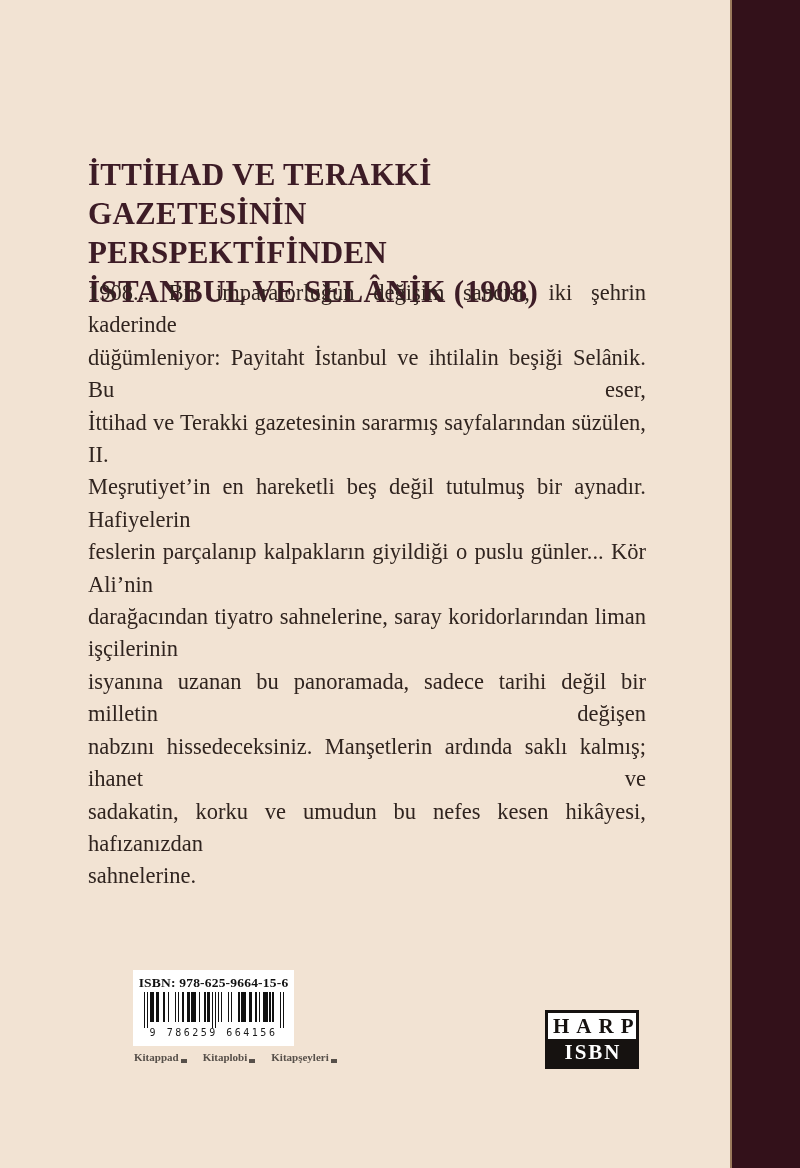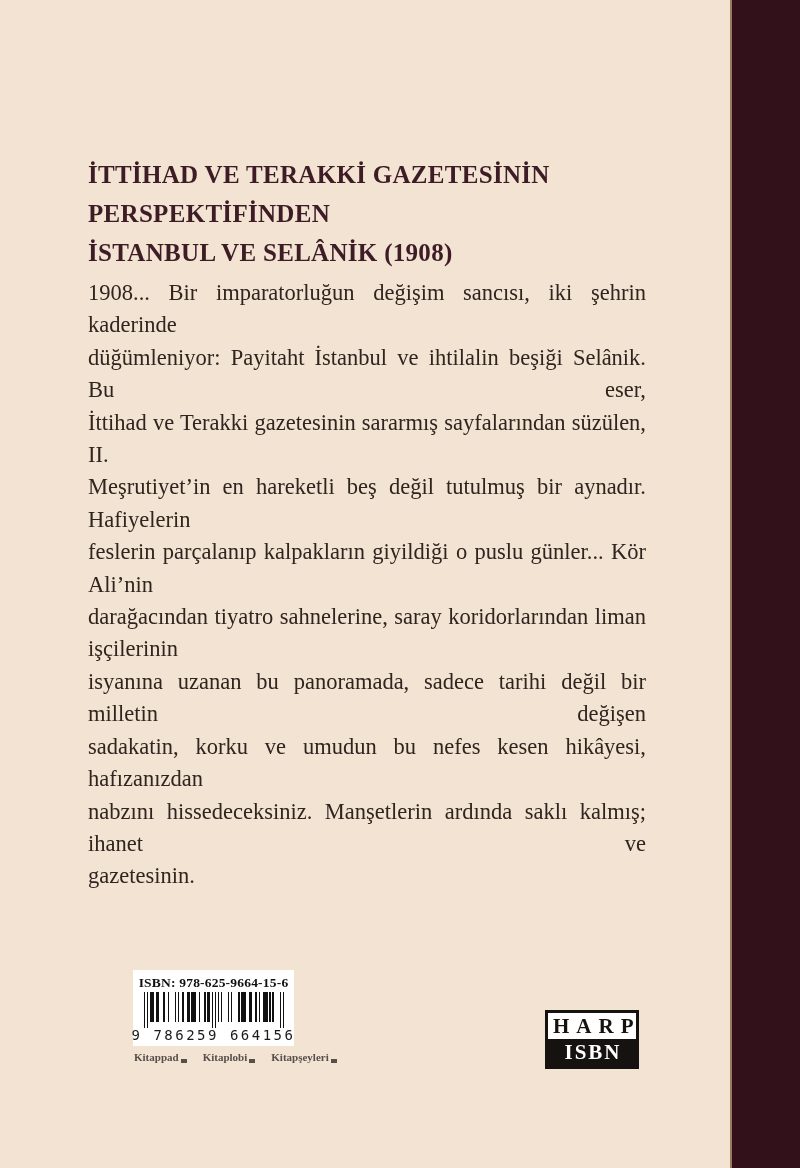--- a/index.html
+++ b/index.html
@@ -25,21 +25,21 @@
   
   .title-block {
     position: absolute;
     left: 88px; top: 155px;
     width: 570px;
     color: var(--title, #3d1c26);
   }
   .title-line {
     font-family: "Liberation Serif", serif;
     font-weight: bold;
-    font-size: 25px;
+    font-size: 31px;
     line-height: 39px;
     letter-spacing: 0.3px;
   }
 
   
   .synopsis {
     position: absolute;
     left: 88px; top: 277px;
     width: 558px;
     color: var(--body-text, #30241f);
@@ -70,21 +70,21 @@
     font-family: "Liberation Serif", serif;
     font-size: 13.5px;
     font-weight: 600;
     color: #111111;
     letter-spacing: 0.2px;
     line-height: 17px;
   }
   .barcode-svg { display: block; margin-top: 1px; }
   .barcode-digits {
     font-family: "DejaVu Sans Mono", monospace;
-    font-size: 14px;
+    font-size: 10px;
     color: #1a1a1a;
     letter-spacing: 2.5px;
     margin-top: -1px;
     white-space: pre;
   }
 
   
   .platform-logos {
     position: absolute;
     left: 134px; top: 1051px;
@@ -154,23 +154,23 @@
     </div>
 
   <div class="synopsis" id="synopsis">
       <div class="syn-line">1908... Bir imparatorluğun değişim sancısı, iki şehrin kaderinde</div>
       <div class="syn-line">düğümleniyor: Payitaht İstanbul ve ihtilalin beşiği Selânik. Bu eser,</div>
       <div class="syn-line">İttihad ve Terakki gazetesinin sararmış sayfalarından süzülen, II.</div>
       <div class="syn-line">Meşrutiyet’in en hareketli beş değil tutulmuş bir aynadır. Hafiyelerin</div>
       <div class="syn-line">feslerin parçalanıp kalpakların giyildiği o puslu günler... Kör Ali’nin</div>
       <div class="syn-line">darağacından tiyatro sahnelerine, saray koridorlarından liman işçilerinin</div>
       <div class="syn-line">isyanına uzanan bu panoramada, sadece tarihi değil bir milletin değişen</div>
+      <div class="syn-line">nabzını hissedeceksiniz. Manşetlerin ardında saklı kalmış; ihanet ve</div>
       <div class="syn-line">sadakatin, korku ve umudun bu nefes kesen hikâyesi, hafızanızdan</div>
-      <div class="syn-line">nabzını hissedeceksiniz. Manşetlerin ardında saklı kalmış; ihanet ve</div>
-      <div class="syn-line">gazetesinin.</div>
+      <div class="syn-line">sahnelerine.</div>
     </div>
 
   <div class="barcode-box">
     <div class="isbn-label">ISBN: 978-625-9664-15-6</div>
     <svg class="barcode-svg" id="barcode" width="140" height="36" viewBox="0 0 140 36" shape-rendering="crispEdges">
         <rect x="0.00" y="0" width="1.47" height="36" fill="#111111"></rect>
         <rect x="2.95" y="0" width="1.47" height="36" fill="#111111"></rect>
         <rect x="5.89" y="0" width="1.47" height="30" fill="#111111"></rect>
         <rect x="7.37" y="0" width="1.47" height="30" fill="#111111"></rect>
         <rect x="8.84" y="0" width="1.47" height="30" fill="#111111"></rect>

